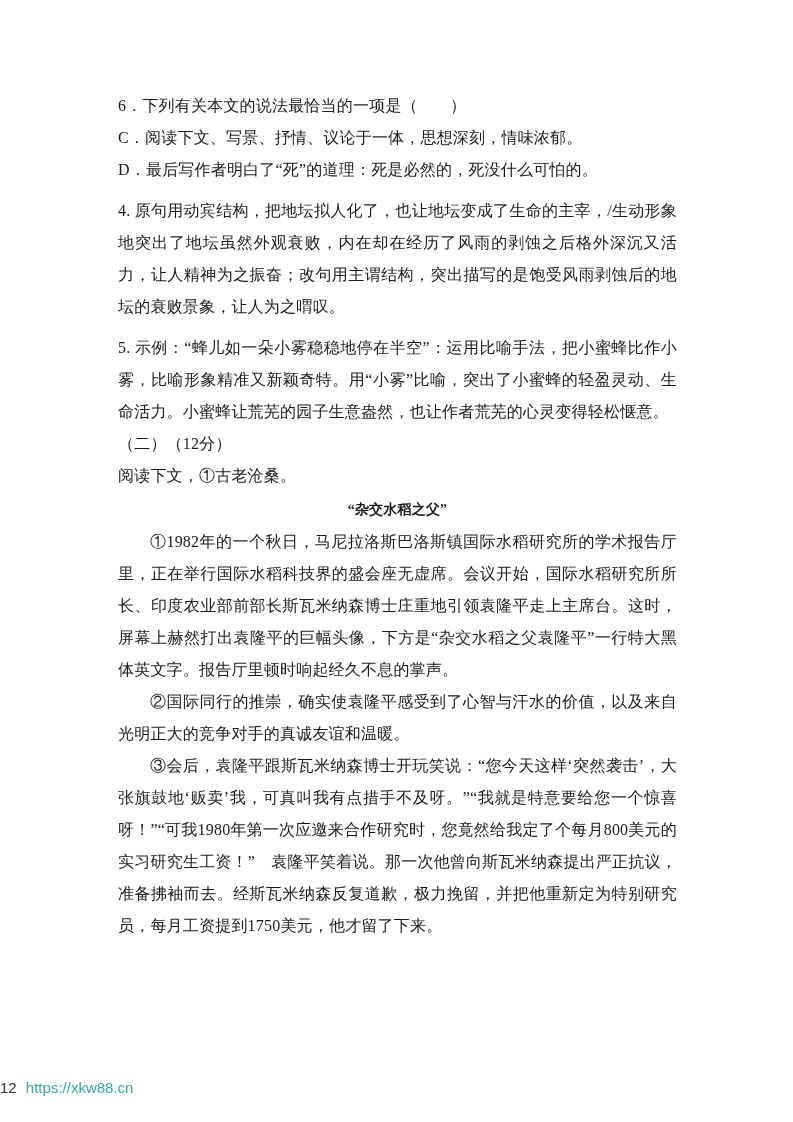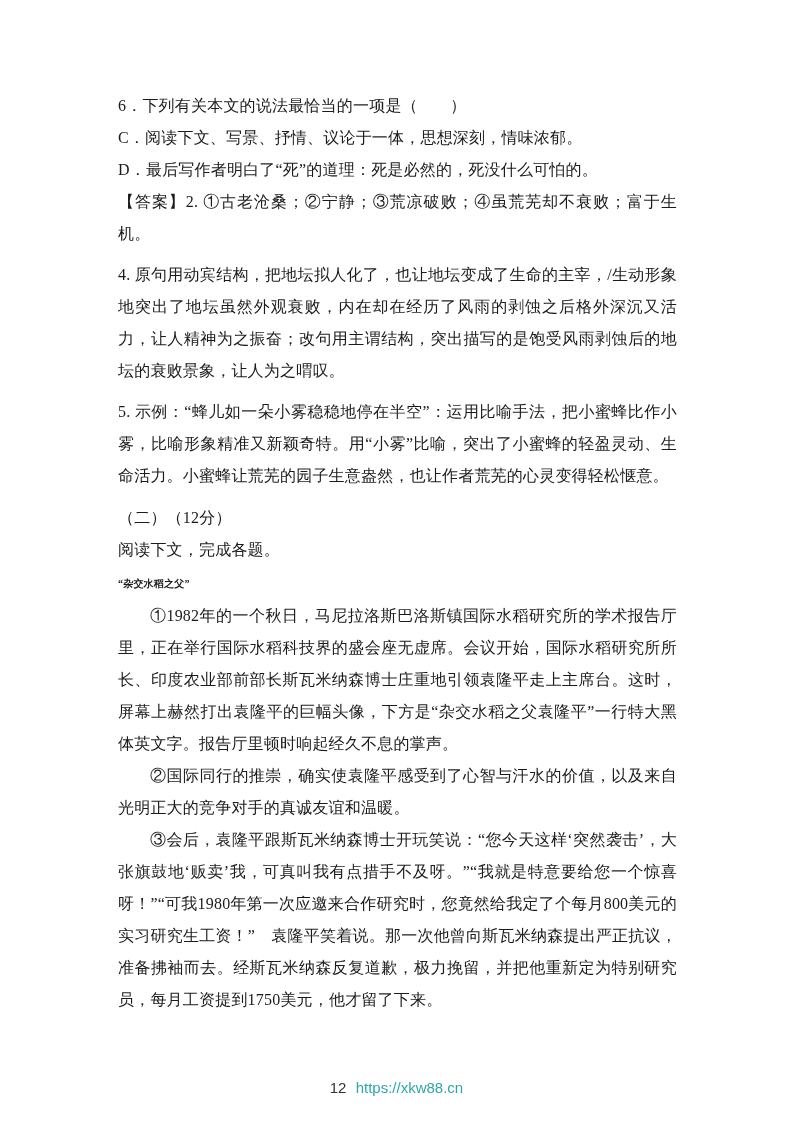--- a/index.html
+++ b/index.html
@@ -19,60 +19,60 @@
     right: 116px;
   }
   .line, .ans, .para, .section-heading, .instruction {
     font-size: 16px;
     line-height: 32px;
     text-align: justify;
     letter-spacing: 0.2px;
   }
   .ans { margin-top: 9px; }
   .ans.first { margin-top: 0; }
-  .section-heading { margin-top: 10px; }
+  .section-heading { }
   .passage-title {
-    font-size: 10px;
+    font-size: 14px;
     font-weight: bold;
+    text-align: center;
     line-height: 32px;
     margin-top: 2px;
     letter-spacing: 0.2px;
   }
   .para { text-indent: 2em; }
   .footer {
     position: absolute;
     bottom: 26px;
     left: 0;
     right: 0;
-    text-align: center;
+    text-align: left;
     font-size: 15px;
     font-family: "Liberation Sans", "DejaVu Sans", sans-serif;
     margin-top: 11px;
   }
   .footer .pagenum { color: #333333; }
   .footer .url {
     color: #2fa8a5;
     text-decoration: none;
     margin-left: 5px;
   }
 </style>
 </head>
 <body>
 
 <div class="content">
   <p class="line">6．下列有关本文的说法最恰当的一项是（　　）</p>
   <p class="line">C．阅读下文、写景、抒情、议论于一体，思想深刻，情味浓郁。</p>
   <p class="line">D．最后写作者明白了“死”的道理：死是必然的，死没什么可怕的。</p>
 
-  <p class="ans first">【答案】2. ①古老沧桑；②宁静；③荒凉破败；④虽荒芜却不衰败；富于生机。</p>
   <p class="ans">4. 原句用动宾结构，把地坛拟人化了，也让地坛变成了生命的主宰，/生动形象地突出了地坛虽然外观衰败，内在却在经历了风雨的剥蚀之后格外深沉又活力，让人精神为之振奋；改句用主谓结构，突出描写的是饱受风雨剥蚀后的地坛的衰败景象，让人为之喟叹。</p>
   <p class="ans">5. 示例：“蜂儿如一朵小雾稳稳地停在半空”：运用比喻手法，把小蜜蜂比作小雾，比喻形象精准又新颖奇特。用“小雾”比喻，突出了小蜜蜂的轻盈灵动、生命活力。小蜜蜂让荒芜的园子生意盎然，也让作者荒芜的心灵变得轻松惬意。</p>
 
   <p class="section-heading">（二）（12分）</p>
-  <p class="instruction">阅读下文，完成各题。</p>
+  <p class="instruction">阅读下文，①古老沧桑。</p>
   <p class="passage-title">“杂交水稻之父”</p>
   <p class="para">①1982年的一个秋日，马尼拉洛斯巴洛斯镇国际水稻研究所的学术报告厅里，正在举行国际水稻科技界的盛会座无虚席。会议开始，国际水稻研究所所长、印度农业部前部长斯瓦米纳森博士庄重地引领袁隆平走上主席台。这时，屏幕上赫然打出袁隆平的巨幅头像，下方是“杂交水稻之父袁隆平”一行特大黑体英文字。报告厅里顿时响起经久不息的掌声。</p>
   <p class="para">②国际同行的推崇，确实使袁隆平感受到了心智与汗水的价值，以及来自光明正大的竞争对手的真诚友谊和温暖。</p>
   <p class="para">③会后，袁隆平跟斯瓦米纳森博士开玩笑说：“您今天这样‘突然袭击’，大张旗鼓地‘贩卖’我，可真叫我有点措手不及呀。”“我就是特意要给您一个惊喜呀！”“可我1980年第一次应邀来合作研究时，您竟然给我定了个每月800美元的实习研究生工资！”　袁隆平笑着说。那一次他曾向斯瓦米纳森提出严正抗议，准备拂袖而去。经斯瓦米纳森反复道歉，极力挽留，并把他重新定为特别研究员，每月工资提到1750美元，他才留了下来。</p>
 </div>
 
 <div class="footer">
   <span class="pagenum">12</span>
   <a class="url" href="#">https://xkw88.cn</a>
 </div>

